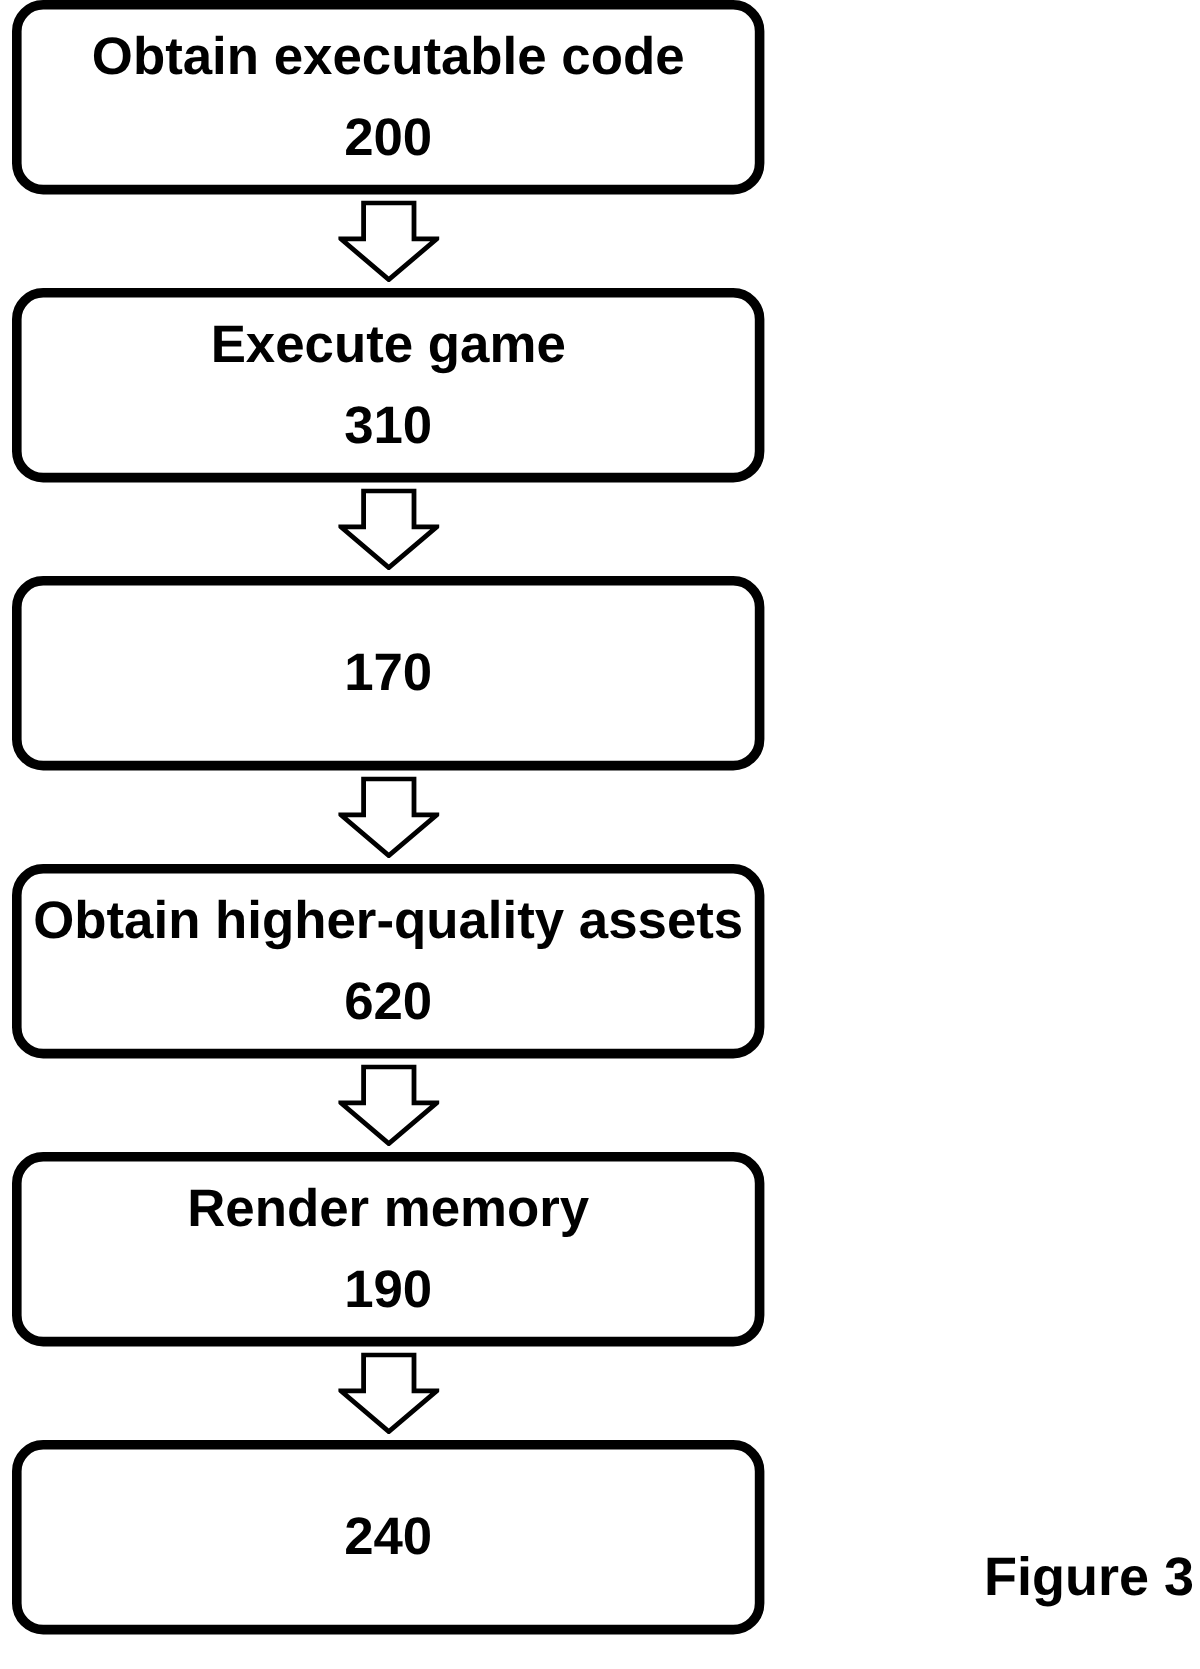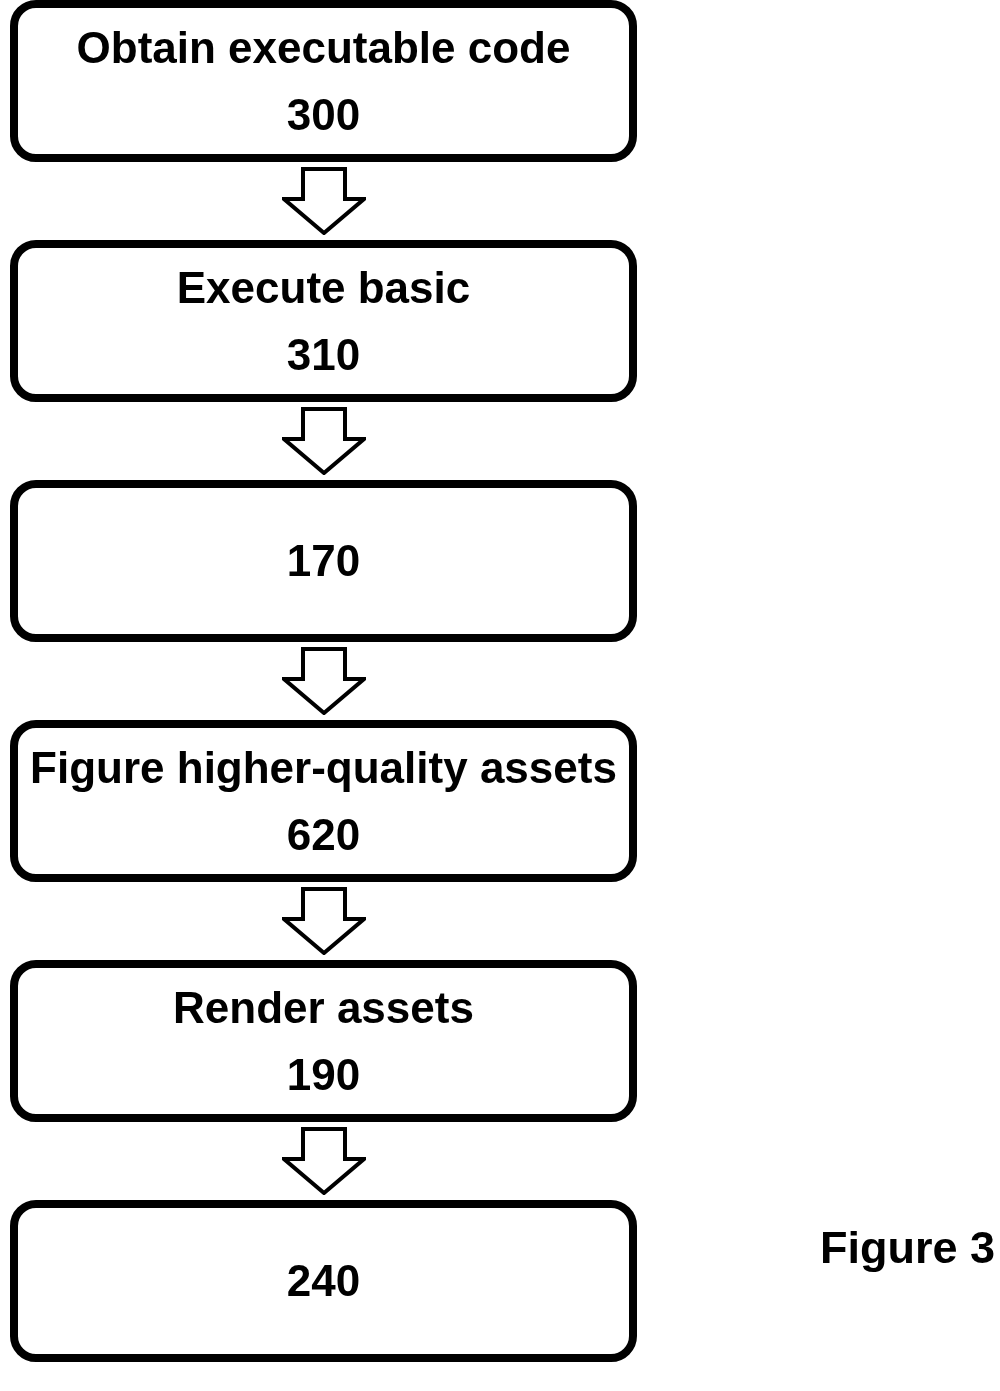--- a/index.html
+++ b/index.html
@@ -49,77 +49,77 @@
   .down-arrow { display:block; }
   .down-arrow polygon {
     fill:var(--paper,#fff);
     stroke:var(--ink,#000);
     stroke-width:4;
     stroke-linejoin:miter;
   }
   .figure-label {
     position:absolute;
     left:820px;
-    top:1222px;
+    top:1288px;
     font-size:45px;
     font-weight:bold;
     color:var(--ink,#000);
     white-space:nowrap;
   }
 </style>
 </head>
 <body>
 
 <div class="canvas">
   <div class="flow" id="flow">
   <div class="step-box">
     <div class="step-label">Obtain executable code</div>
-    <div class="step-number">300</div>
+    <div class="step-number">200</div>
   </div>
 
   <div class="arrow-gap">
     <svg class="down-arrow" width="84" height="68" viewBox="0 0 84 68" aria-hidden="true">
       <polygon points="21,2 63,2 63,32 82,32 42,66 2,32 21,32"></polygon>
     </svg>
   </div>
 
   <div class="step-box">
-    <div class="step-label">Execute basic</div>
+    <div class="step-label">Execute game</div>
     <div class="step-number">310</div>
   </div>
 
   <div class="arrow-gap">
     <svg class="down-arrow" width="84" height="68" viewBox="0 0 84 68" aria-hidden="true">
       <polygon points="21,2 63,2 63,32 82,32 42,66 2,32 21,32"></polygon>
     </svg>
   </div>
 
   <div class="step-box">
     <div class="step-number">170</div>
   </div>
 
   <div class="arrow-gap">
     <svg class="down-arrow" width="84" height="68" viewBox="0 0 84 68" aria-hidden="true">
       <polygon points="21,2 63,2 63,32 82,32 42,66 2,32 21,32"></polygon>
     </svg>
   </div>
 
   <div class="step-box">
-    <div class="step-label">Figure higher-quality assets</div>
+    <div class="step-label">Obtain higher-quality assets</div>
     <div class="step-number">620</div>
   </div>
 
   <div class="arrow-gap">
     <svg class="down-arrow" width="84" height="68" viewBox="0 0 84 68" aria-hidden="true">
       <polygon points="21,2 63,2 63,32 82,32 42,66 2,32 21,32"></polygon>
     </svg>
   </div>
 
   <div class="step-box">
-    <div class="step-label">Render assets</div>
+    <div class="step-label">Render memory</div>
     <div class="step-number">190</div>
   </div>
 
   <div class="arrow-gap">
     <svg class="down-arrow" width="84" height="68" viewBox="0 0 84 68" aria-hidden="true">
       <polygon points="21,2 63,2 63,32 82,32 42,66 2,32 21,32"></polygon>
     </svg>
   </div>
 
   <div class="step-box">

